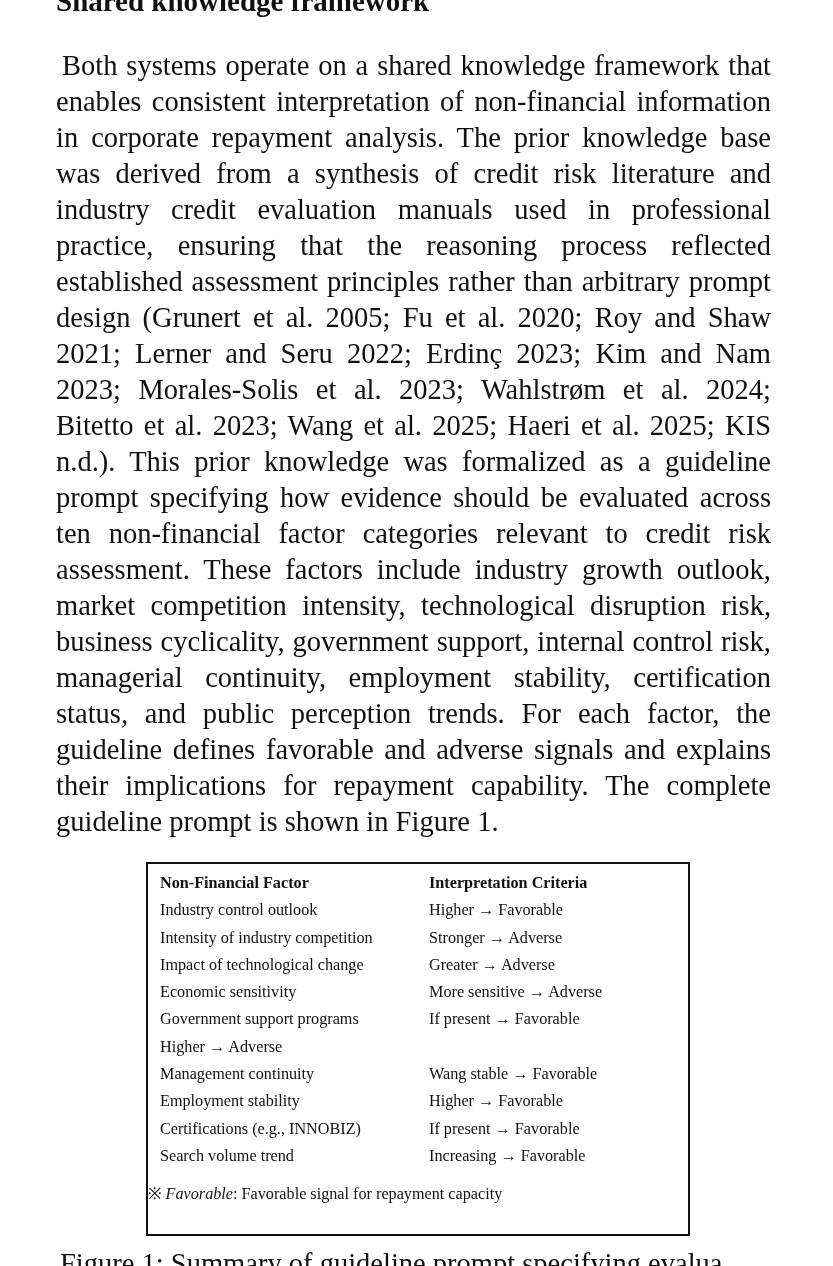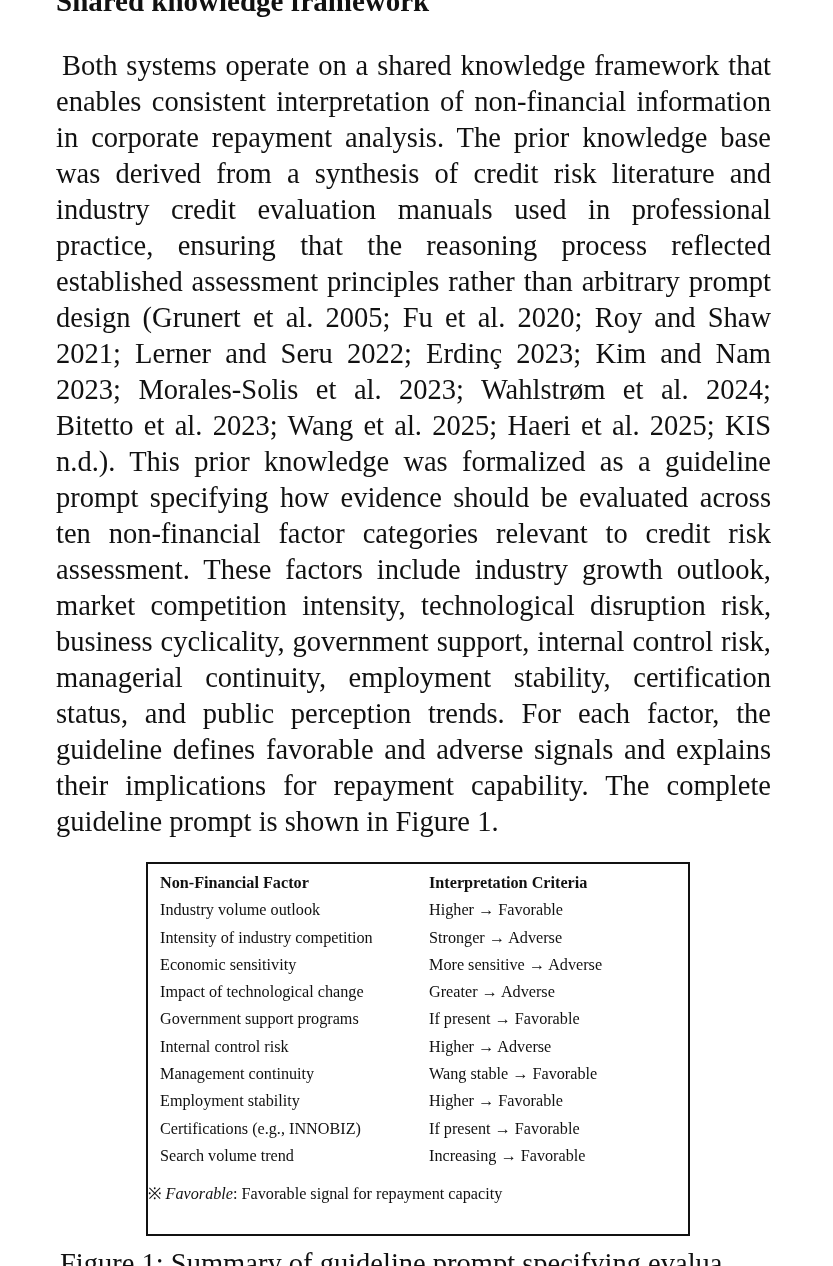--- a/index.html
+++ b/index.html
@@ -46,41 +46,40 @@
 
 <div class="para">Both systems operate on a shared knowledge framework that enables consistent interpretation of non-financial information in corporate repayment analysis. The prior knowledge base was derived from a synthesis of credit risk literature and industry credit evaluation manuals used in professional practice, ensuring that the reasoning process reflected established assessment principles rather than arbitrary prompt design (Grunert et al. 2005; Fu et al. 2020; Roy and Shaw 2021; Lerner and Seru 2022; Erdinç 2023; Kim and Nam 2023; Morales-Solis et al. 2023; Wahlstrøm et al. 2024; Bitetto et al. 2023; Wang et al. 2025; Haeri et al. 2025; KIS n.d.). This prior knowledge was formalized as a guideline prompt specifying how evidence should be evaluated across ten non-financial factor categories relevant to credit risk assessment. These factors include industry growth outlook, market competition intensity, technological disruption risk, business cyclicality, government support, internal control risk, managerial continuity, employment stability, certification status, and public perception trends. For each factor, the guideline defines favorable and adverse signals and explains their implications for repayment capability. The complete guideline prompt is shown in Figure 1.</div>
 
 <div class="figure-box">
   <div class="fig-table">
     <div class="fig-row fig-head">
       <span class="fig-col1">Non-Financial Factor</span>
       <span class="fig-col2">Interpretation Criteria</span>
     </div>
     <div class="fig-row">
-      <span class="fig-col1">Industry volume outlook</span>
+      <span class="fig-col1">Industry control outlook</span>
       <span class="fig-col2">Higher → Favorable</span>
     </div>
     <div class="fig-row">
       <span class="fig-col1">Intensity of industry competition</span>
       <span class="fig-col2">Stronger → Adverse</span>
     </div>
     <div class="fig-row">
+      <span class="fig-col1">Impact of technological change</span>
+      <span class="fig-col2">Greater → Adverse</span>
+    </div>
+    <div class="fig-row">
       <span class="fig-col1">Economic sensitivity</span>
       <span class="fig-col2">More sensitive → Adverse</span>
-    </div>
-    <div class="fig-row">
-      <span class="fig-col1">Impact of technological change</span>
-      <span class="fig-col2">Greater → Adverse</span>
     </div>
     <div class="fig-row">
       <span class="fig-col1">Government support programs</span>
       <span class="fig-col2">If present → Favorable</span>
     </div>
     <div class="fig-row">
-      <span class="fig-col1">Internal control risk</span>
       <span class="fig-col2">Higher → Adverse</span>
     </div>
     <div class="fig-row">
       <span class="fig-col1">Management continuity</span>
       <span class="fig-col2">Wang stable → Favorable</span>
     </div>
     <div class="fig-row">
       <span class="fig-col1">Employment stability</span>
       <span class="fig-col2">Higher → Favorable</span>
     </div>

